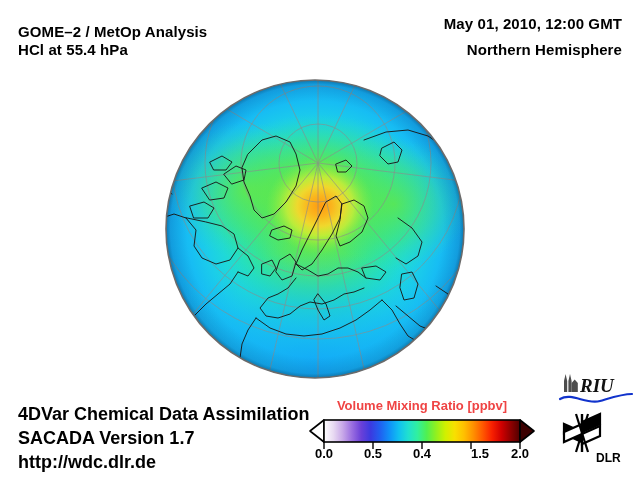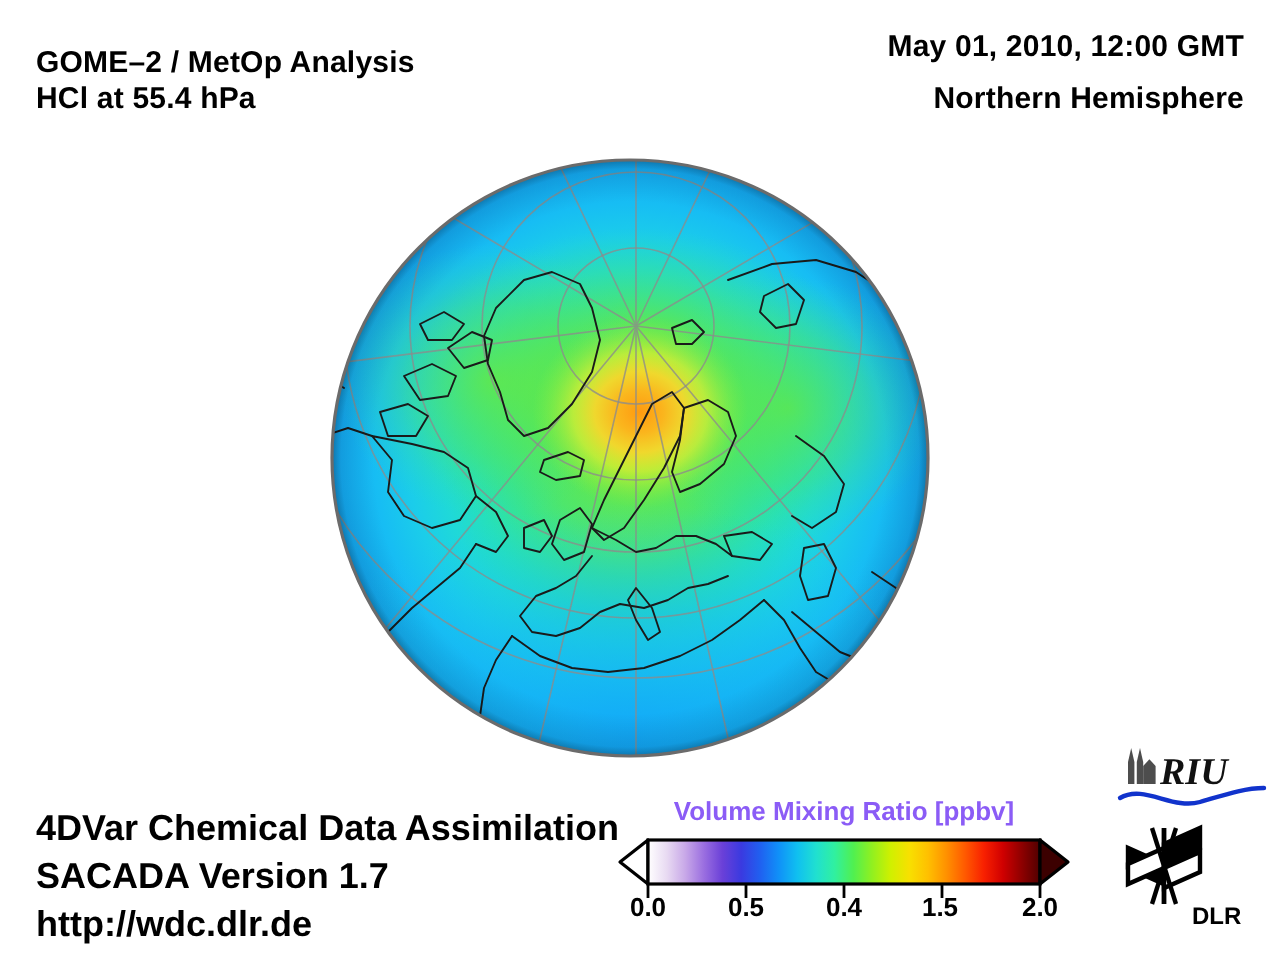--- a/index.html
+++ b/index.html
@@ -57,21 +57,21 @@
     height: 76px;
   }
   #cbar-title {
     position: absolute;
     left: 0;
     top: 0;
     width: 232px;
     text-align: center;
     font-weight: bold;
     font-size: 13px;
-    color: #8b5cf6;
+    color: #ef4444;
     white-space: nowrap;
   }
   #cbar-ticklabels {
     position: absolute;
     left: 0;
     top: 48px;
     width: 232px;
     height: 20px;
   }
   .cbar-tick-label {
@@ -314,21 +314,21 @@
       <line x1="116" y1="24" x2="116" y2="31"></line>
       <line x1="165" y1="24" x2="165" y2="31"></line>
       <line x1="214" y1="24" x2="214" y2="31"></line>
     </g>
   </svg>
 
   <div id="cbar-ticklabels">
     <span class="cbar-tick-label" style="left:18px;text-align:right;">0.0</span>
     <span class="cbar-tick-label" style="left:67px;text-align:right;">0.5</span>
     <span class="cbar-tick-label" style="left:116px;">0.4</span>
-    <span class="cbar-tick-label" style="left:164px;">1.5</span>
+    <span class="cbar-tick-label" style="left:174px;">1.5</span>
     <span class="cbar-tick-label" style="left:214px;">2.0</span>
   </div>
 </div>
 
 <div id="logo-wrap">
 
   <svg width="80" height="40" viewBox="0 0 80 40" style="position:absolute;left:0;top:0;">
     <g fill="#4d4d4d">
       <path d="M8 22 L8 11 L9.6 4 L11.2 11 L11.2 22 Z"></path>
       <path d="M12.4 22 L12.4 11 L14 4 L15.6 11 L15.6 22 Z"></path>

